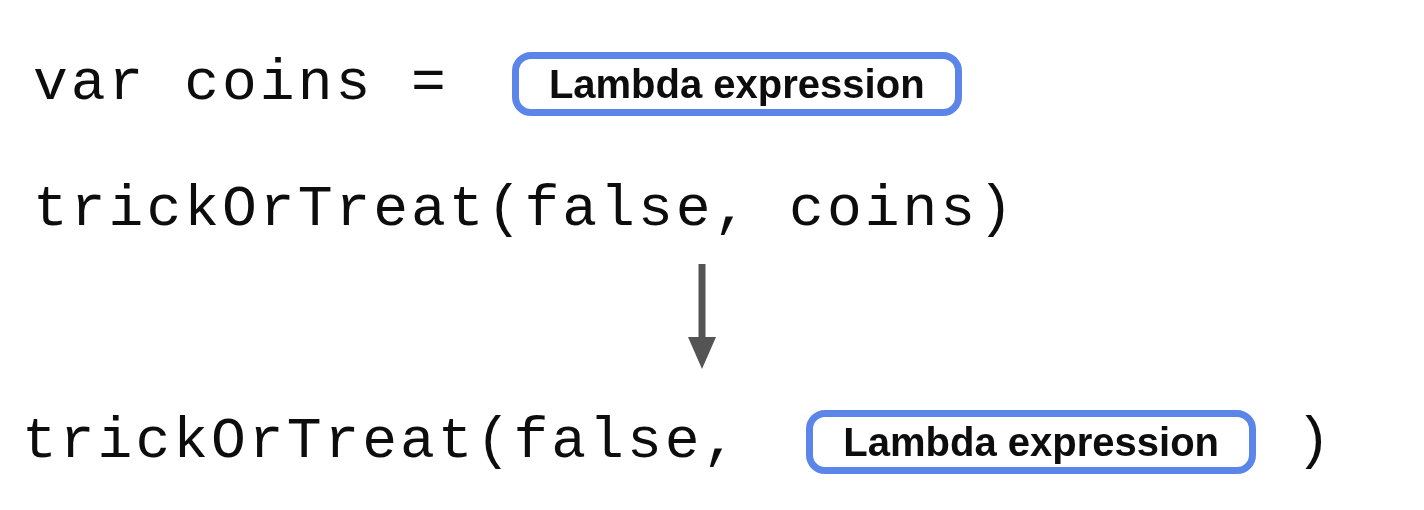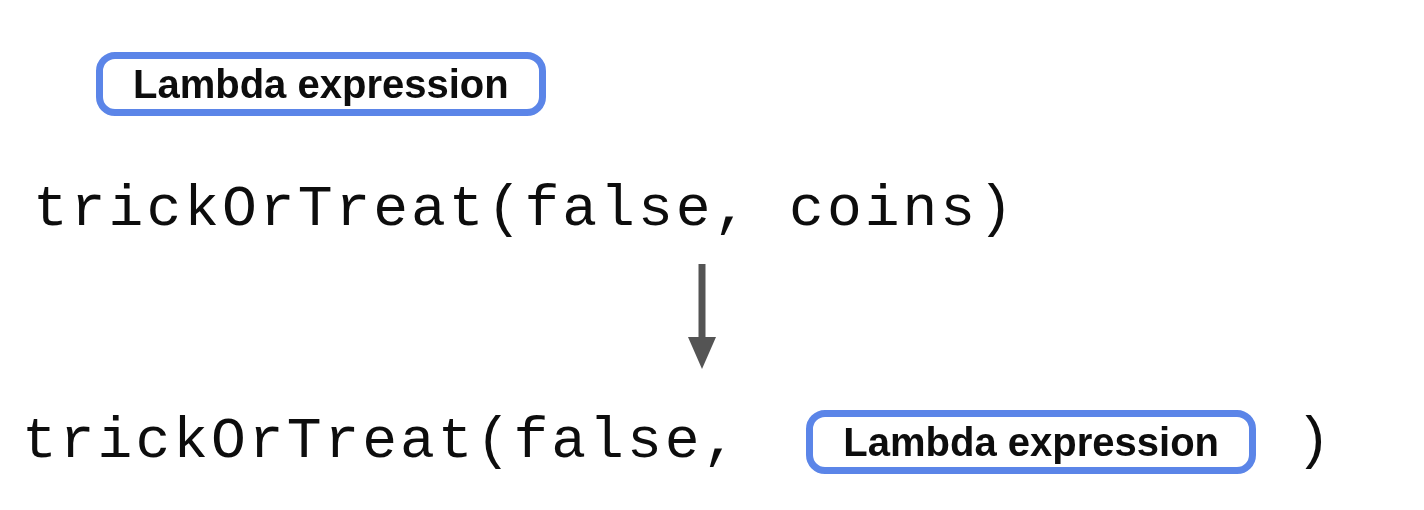--- a/index.html
+++ b/index.html
@@ -60,20 +60,21 @@
     width: 44px; height: 110px;
     color: var(--arrow);
   }
 </style>
 </head>
 <body>
 
 <div class="canvas">
 
   <div class="row" id="row-assignment">
+    <span class="code">var coins =</span>
     <span class="lambda-box">Lambda expression</span>
   </div>
 
   <div class="row" id="row-call-before">
     <span class="code">trickOrTreat(false, coins)</span>
   </div>
 
   <div class="arrow-wrap">
     <svg width="44" height="110" viewBox="0 0 44 110" aria-hidden="true">
       <line x1="22" y1="3" x2="22" y2="79" stroke="currentColor" stroke-width="7"></line>

